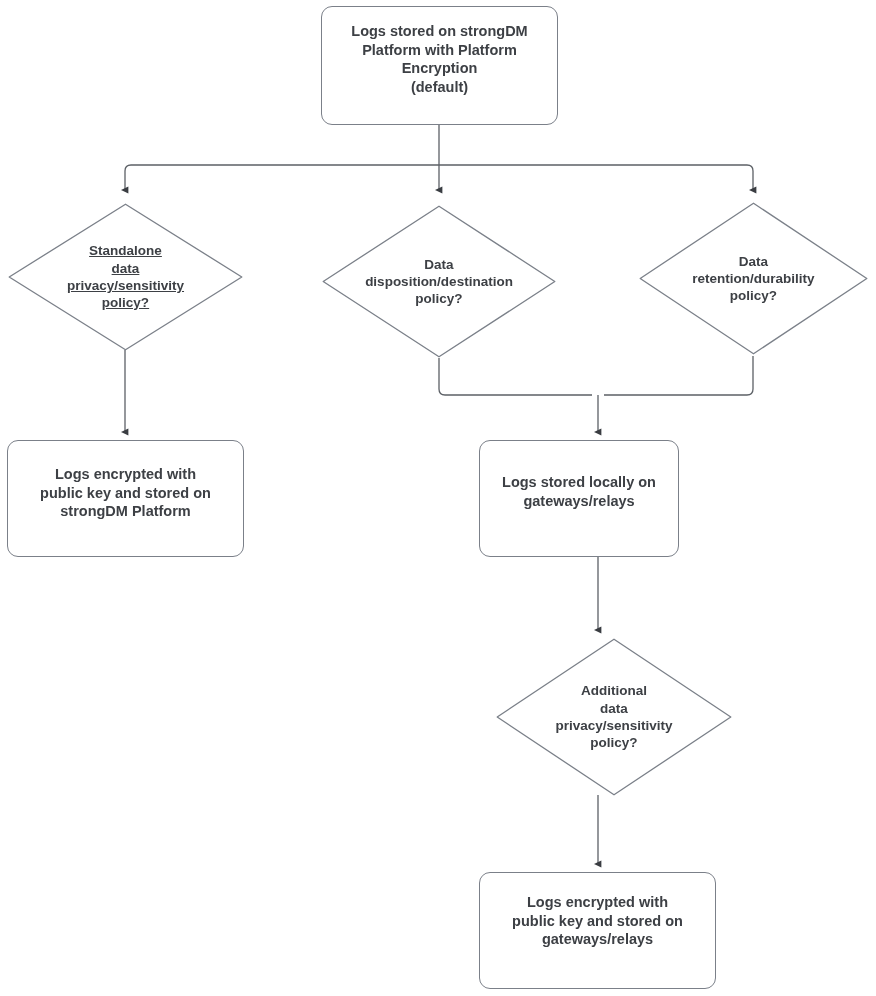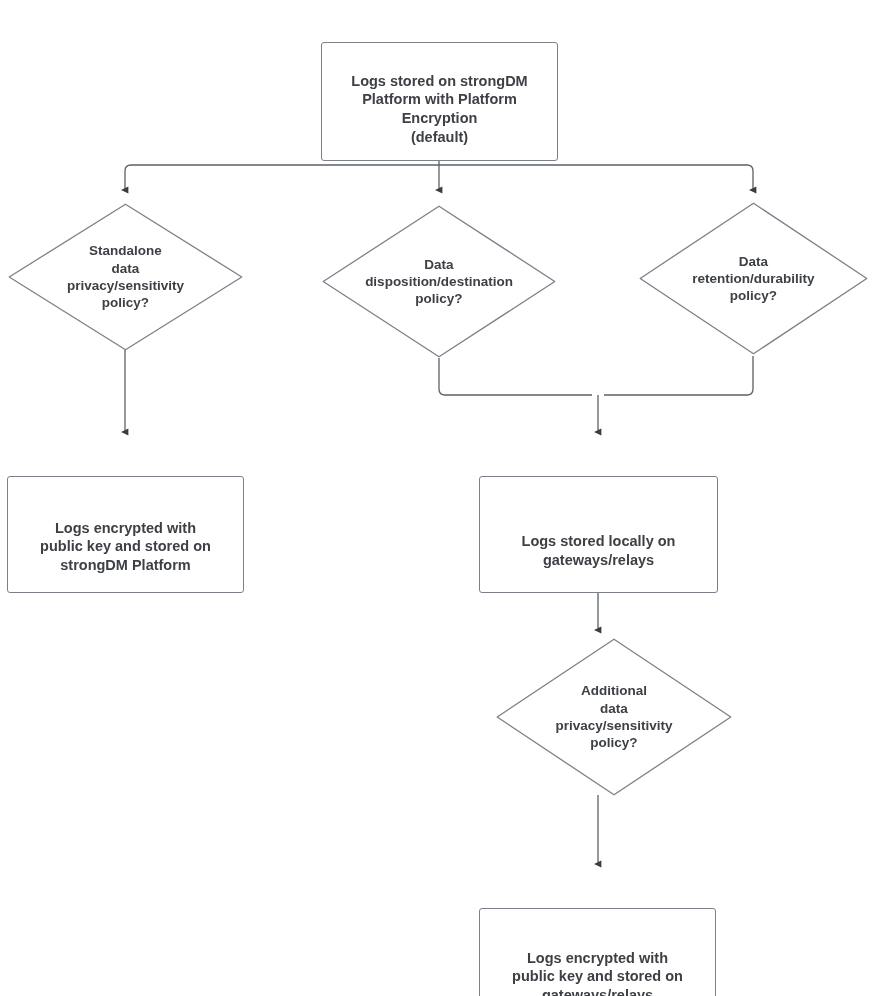--- a/index.html
+++ b/index.html
@@ -33,23 +33,22 @@
     justify-content: center;
     color: #3d4045;
     font-weight: bold;
     text-align: center;
     line-height: 1.28;
     z-index: 2;
   }
   .node-box {
     background: #ffffff;
     border: 1.3px solid #7b8089;
-    border-radius: 3px;
-    align-items: center;
-    margin-top: 36px;
+    border-radius: 11px;
+    align-items: flex-start;
   }
   .node-box .node-label {
     display: block;
     width: 100%;
     white-space: pre-line;
   }
   .node-diamond {
     background: transparent;
     align-items: center;
   }
@@ -101,21 +100,21 @@
     </g>
   </svg>
 
   <div class="node node-box" style="left:321px; top:6px; width:237px; height:119px; font-size:14.5px; padding:15px 10px 0 10px;">
     <span class="node-label">Logs stored on strongDM
 Platform with Platform
 Encryption
 (default)</span>
   </div>
 
-  <div class="node node-diamond" style="left:8px; top:203px; width:235px; height:148px; font-size:13.5px;">
+  <div class="node node-diamond" style="left:8px; top:203px; width:235px; height:148px; font-size:13.5px;text-decoration:underline;">
     <svg class="diamond-shape" viewBox="0 0 235 148" preserveAspectRatio="none" xmlns="http://www.w3.org/2000/svg">
       <path d="M117.5,1.2 L233.8,74 L117.5,146.8 L1.2,74 Z" fill="#ffffff" stroke="#7b8089" stroke-width="1.3" stroke-linejoin="round"></path>
     </svg>
     <span class="node-label">Standalone
 data
 privacy/sensitivity
 policy?</span>
   </div>
 
   <div class="node node-diamond" style="left:322px; top:205px; width:234px; height:153px; font-size:13.5px;">
@@ -135,21 +134,21 @@
 retention/durability
 policy?</span>
   </div>
 
   <div class="node node-box" style="left:7px; top:440px; width:237px; height:117px; font-size:14.5px; padding:24px 9px 0 9px;">
     <span class="node-label">Logs encrypted with
 public key and stored on
 strongDM Platform</span>
   </div>
 
-  <div class="node node-box" style="left:479px; top:440px; width:239px; height:117px; font-size:14.5px; padding:32px 12px 0 12px;">
+  <div class="node node-box" style="left:479px; top:440px; width:200px; height:117px; font-size:14.5px; padding:32px 12px 0 12px;">
     <span class="node-label">Logs stored locally on
 gateways/relays</span>
   </div>
 
   <div class="node node-diamond" style="left:496px; top:638px; width:236px; height:158px; font-size:13.5px;">
     <svg class="diamond-shape" viewBox="0 0 236 158" preserveAspectRatio="none" xmlns="http://www.w3.org/2000/svg">
       <path d="M118,1.2 L234.8,79 L118,156.8 L1.2,79 Z" fill="#ffffff" stroke="#7b8089" stroke-width="1.3" stroke-linejoin="round"></path>
     </svg>
     <span class="node-label">Additional
 data

